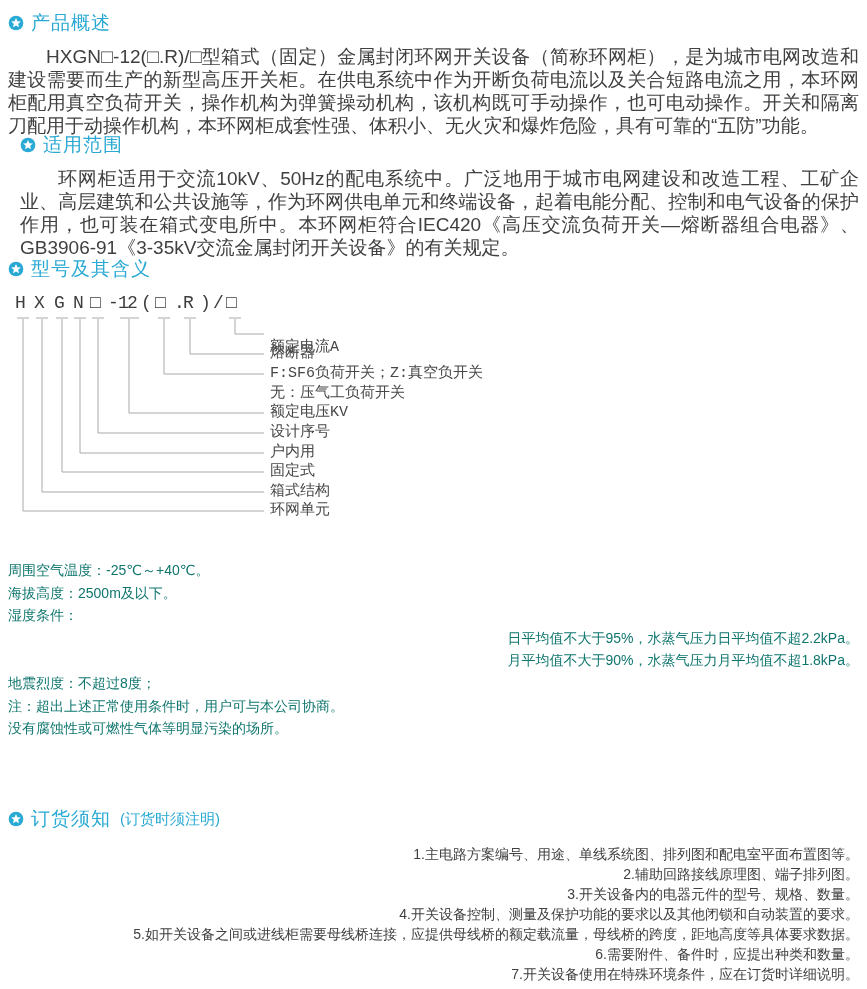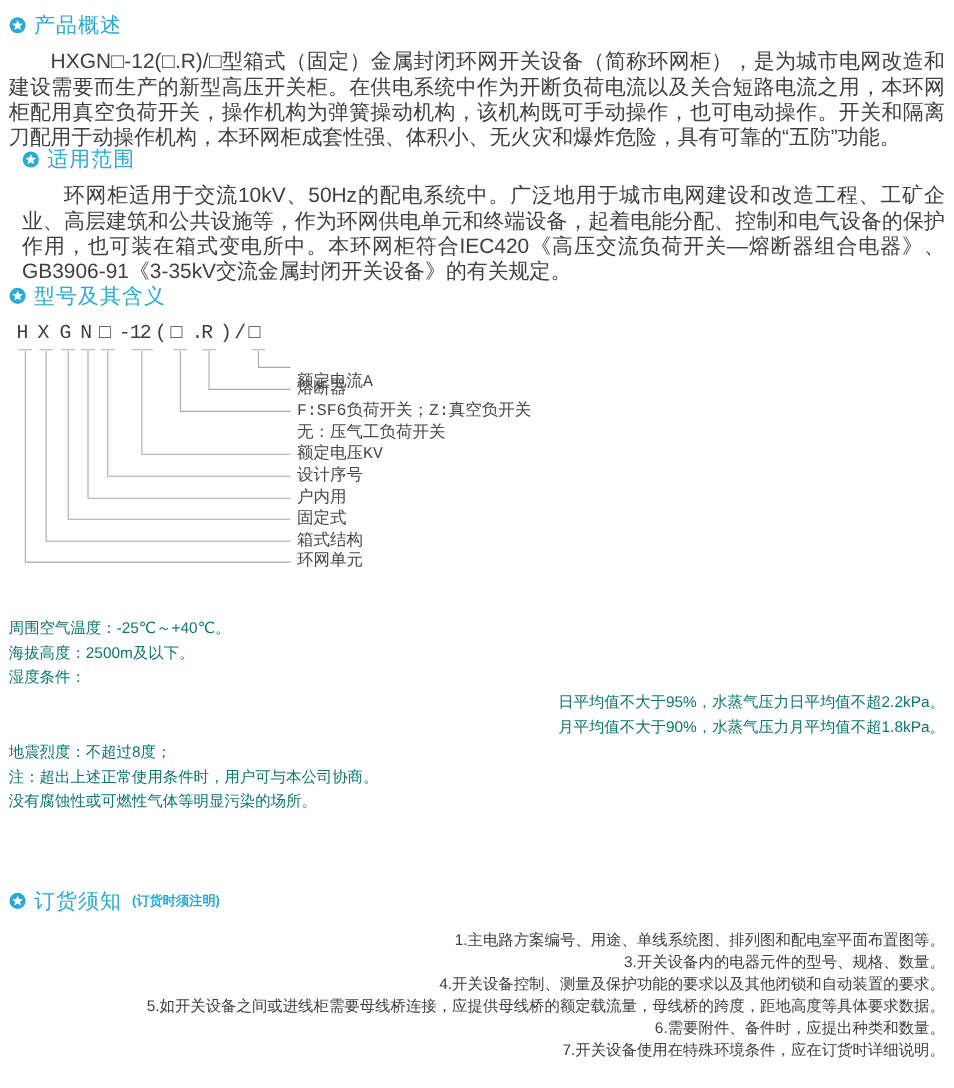--- a/index.html
+++ b/index.html
@@ -16,21 +16,21 @@
 
   
   .sec-header {
     display: flex;
     align-items: center;
     gap: 7px;
     color: #29a9d4;
   }
   .sec-header .badge { width: 16px; height: 16px; flex: 0 0 auto; }
   .sec-title { font-size: 19px; letter-spacing: 1px; }
-  .sec-subtitle { font-size: 12px; margin-left: 2px; font-weight: bold; }
+  .sec-subtitle { font-size: 15px; margin-left: 2px; }
 
   
   .para {
     font-size: 19px;
     line-height: 23px;
     text-align: justify;
     text-indent: 2em;
     color: #404040;
     margin-top: 9px;
   }
@@ -176,20 +176,21 @@
     <div class="sec-header">
       <svg class="badge" viewBox="0 0 24 24">
         <circle cx="12" cy="12" r="11" fill="#29a9d4"></circle>
         <polygon fill="#ffffff" points="12,4.6 14.1,9.4 19.3,9.8 15.3,13.3 16.5,18.4 12,15.6 7.5,18.4 8.7,13.3 4.7,9.8 9.9,9.4"></polygon>
       </svg>
       <span class="sec-title">订货须知</span>
       <span class="sec-subtitle">(订货时须注明)</span>
     </div>
     <div class="order-list">
       <div class="order-item">1.主电路方案编号、用途、单线系统图、排列图和配电室平面布置图等。</div>
+      <div class="order-item">2.辅助回路接线原理图、端子排列图。</div>
       <div class="order-item">3.开关设备内的电器元件的型号、规格、数量。</div>
       <div class="order-item">4.开关设备控制、测量及保护功能的要求以及其他闭锁和自动装置的要求。</div>
       <div class="order-item">5.如开关设备之间或进线柜需要母线桥连接，应提供母线桥的额定载流量，母线桥的跨度，距地高度等具体要求数据。</div>
       <div class="order-item">6.需要附件、备件时，应提出种类和数量。</div>
       <div class="order-item">7.开关设备使用在特殊环境条件，应在订货时详细说明。</div>
     </div>
   </div>
 
 </div>
 

